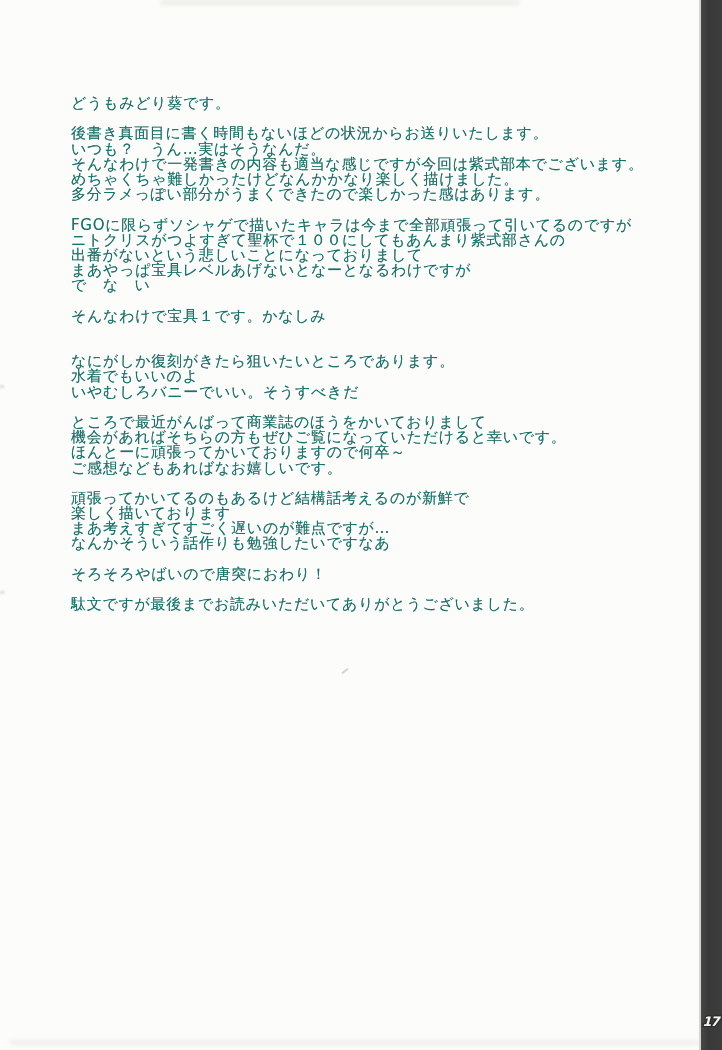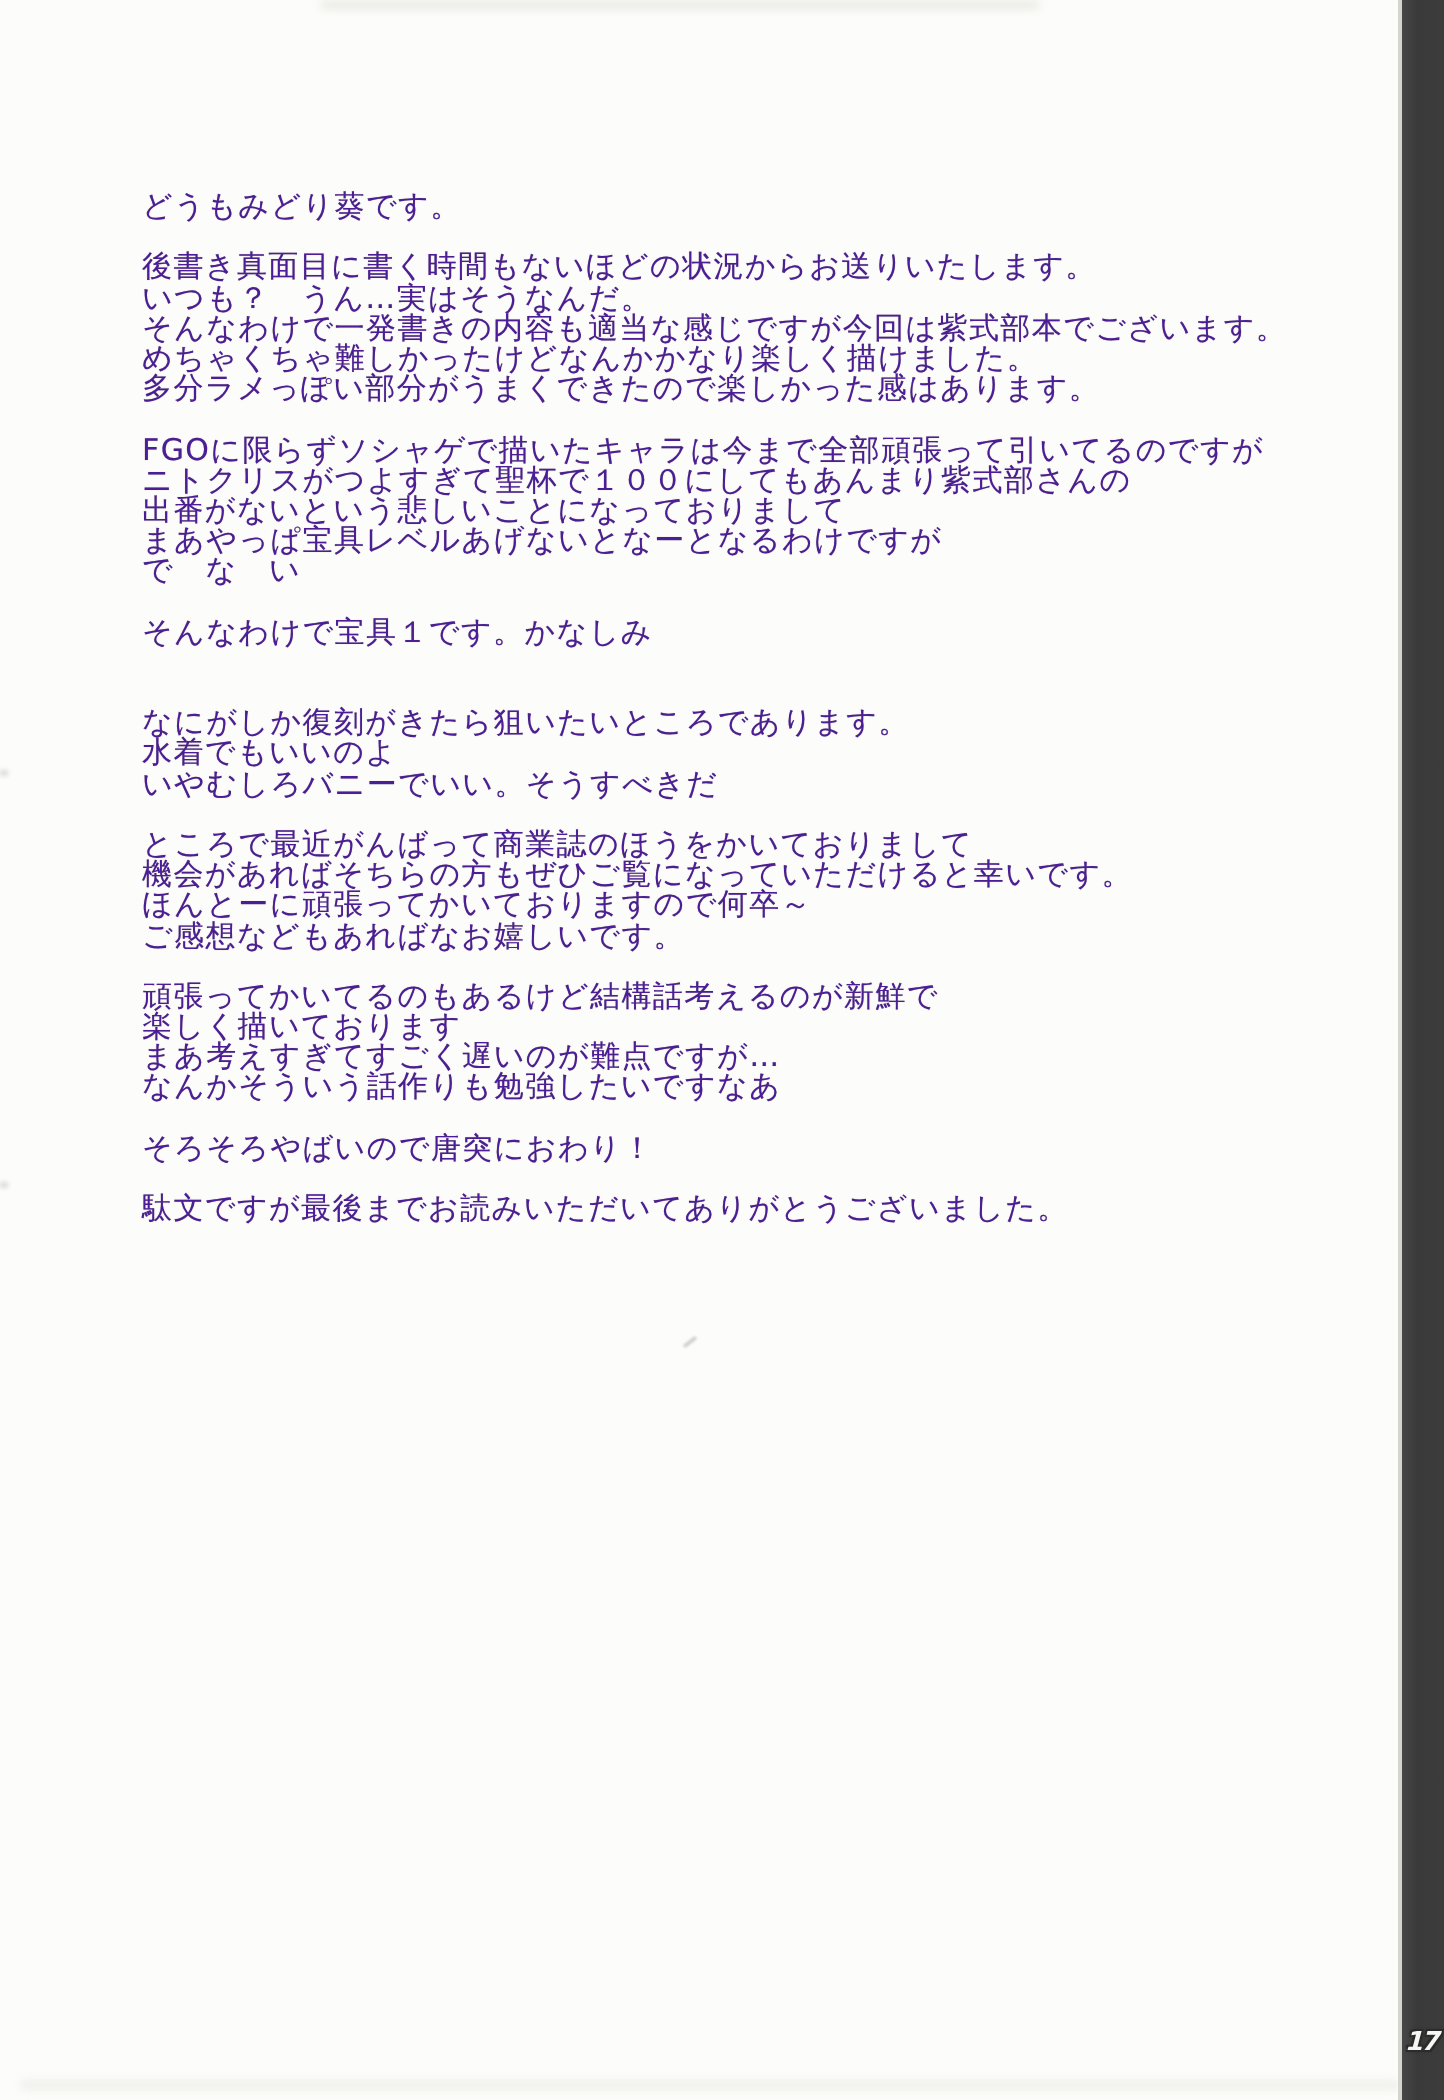--- a/index.html
+++ b/index.html
@@ -60,21 +60,21 @@
     border-radius: 2px;
     transform: rotate(-38deg);
     filter: blur(.4px);
   }
   
   .text-block {
     position: absolute;
     left: 71px;
     top: 96px;
     width: 600px;
-    color: #4c1d95;
+    color: #0f766e;
     font-size: 15px;
     line-height: 15.2px;
     letter-spacing: 0.7px;
     white-space: pre;
     text-shadow: 0 0 .4px rgba(76,76,76,.55);
   }
   .text-block .line { height: 15.2px; }
   
   .binding-strip {
     position: absolute;

